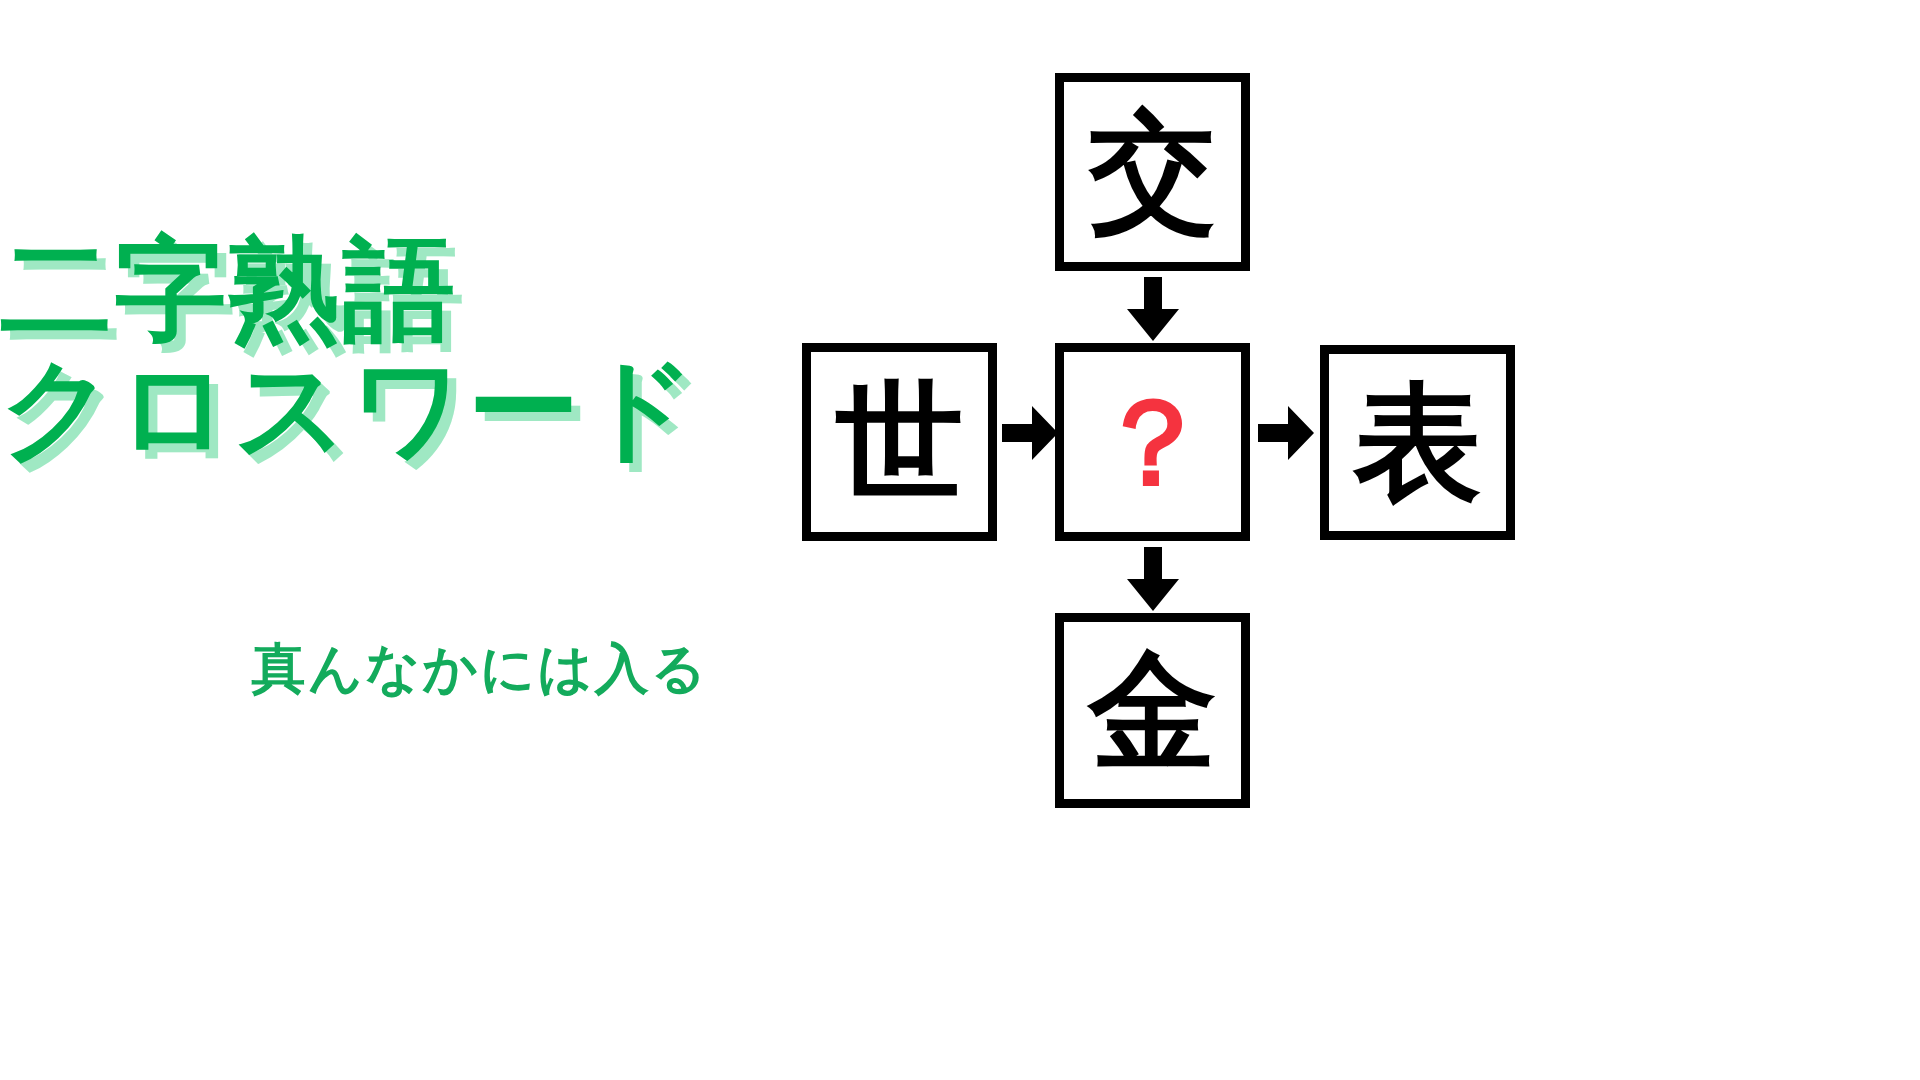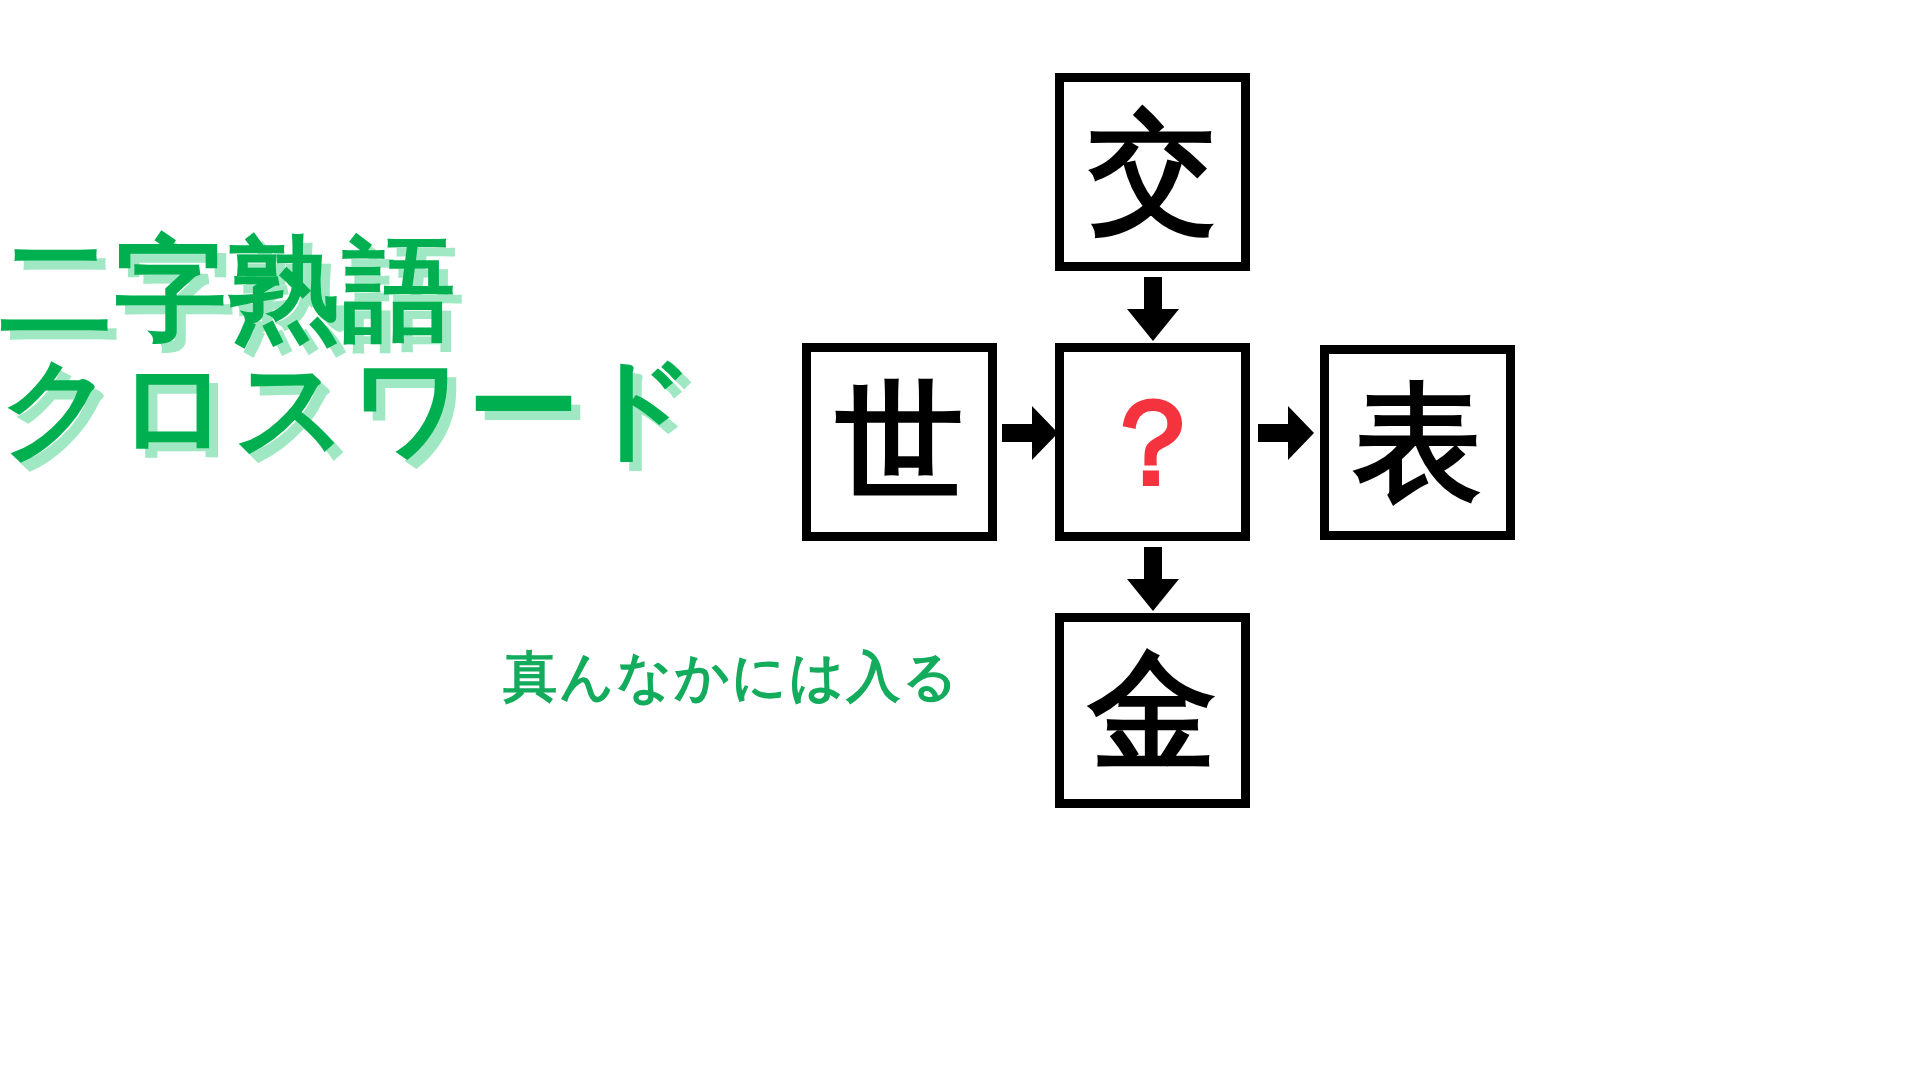--- a/index.html
+++ b/index.html
@@ -44,30 +44,28 @@
 
   #title-line-1 {
     font-size: 112px;
     text-shadow: 9px 9px 0 #9fe8c3;
   }
 
   #title-line-2 {
     font-size: 112px;
     text-shadow: 9px 9px 0 #9fe8c3;
     margin-top: 4px;
-    font-family: Liberation Serif, serif;
   }
 
   #subtitle-block {
     position: absolute;
     left: 0;
     top: 640px;
     width: 960px;
-    text-align: right;
-    margin-top: 8px;
+    text-align: center;
   }
 
   .subtitle-line {
     display: block;
     font-family: "DejaVu Sans", "Liberation Sans", sans-serif;
     font-weight: bold;
     font-size: 54px;
     line-height: 1.08;
     color: #13ab5c;
     letter-spacing: 0.04em;

